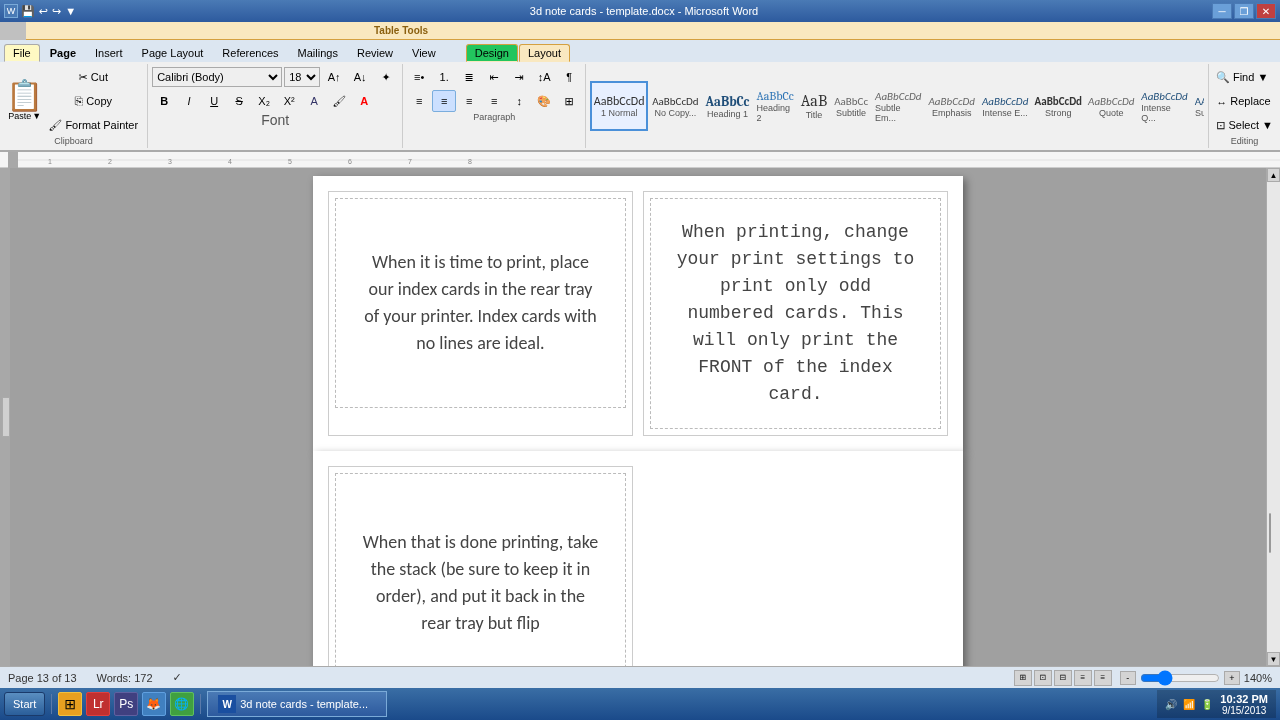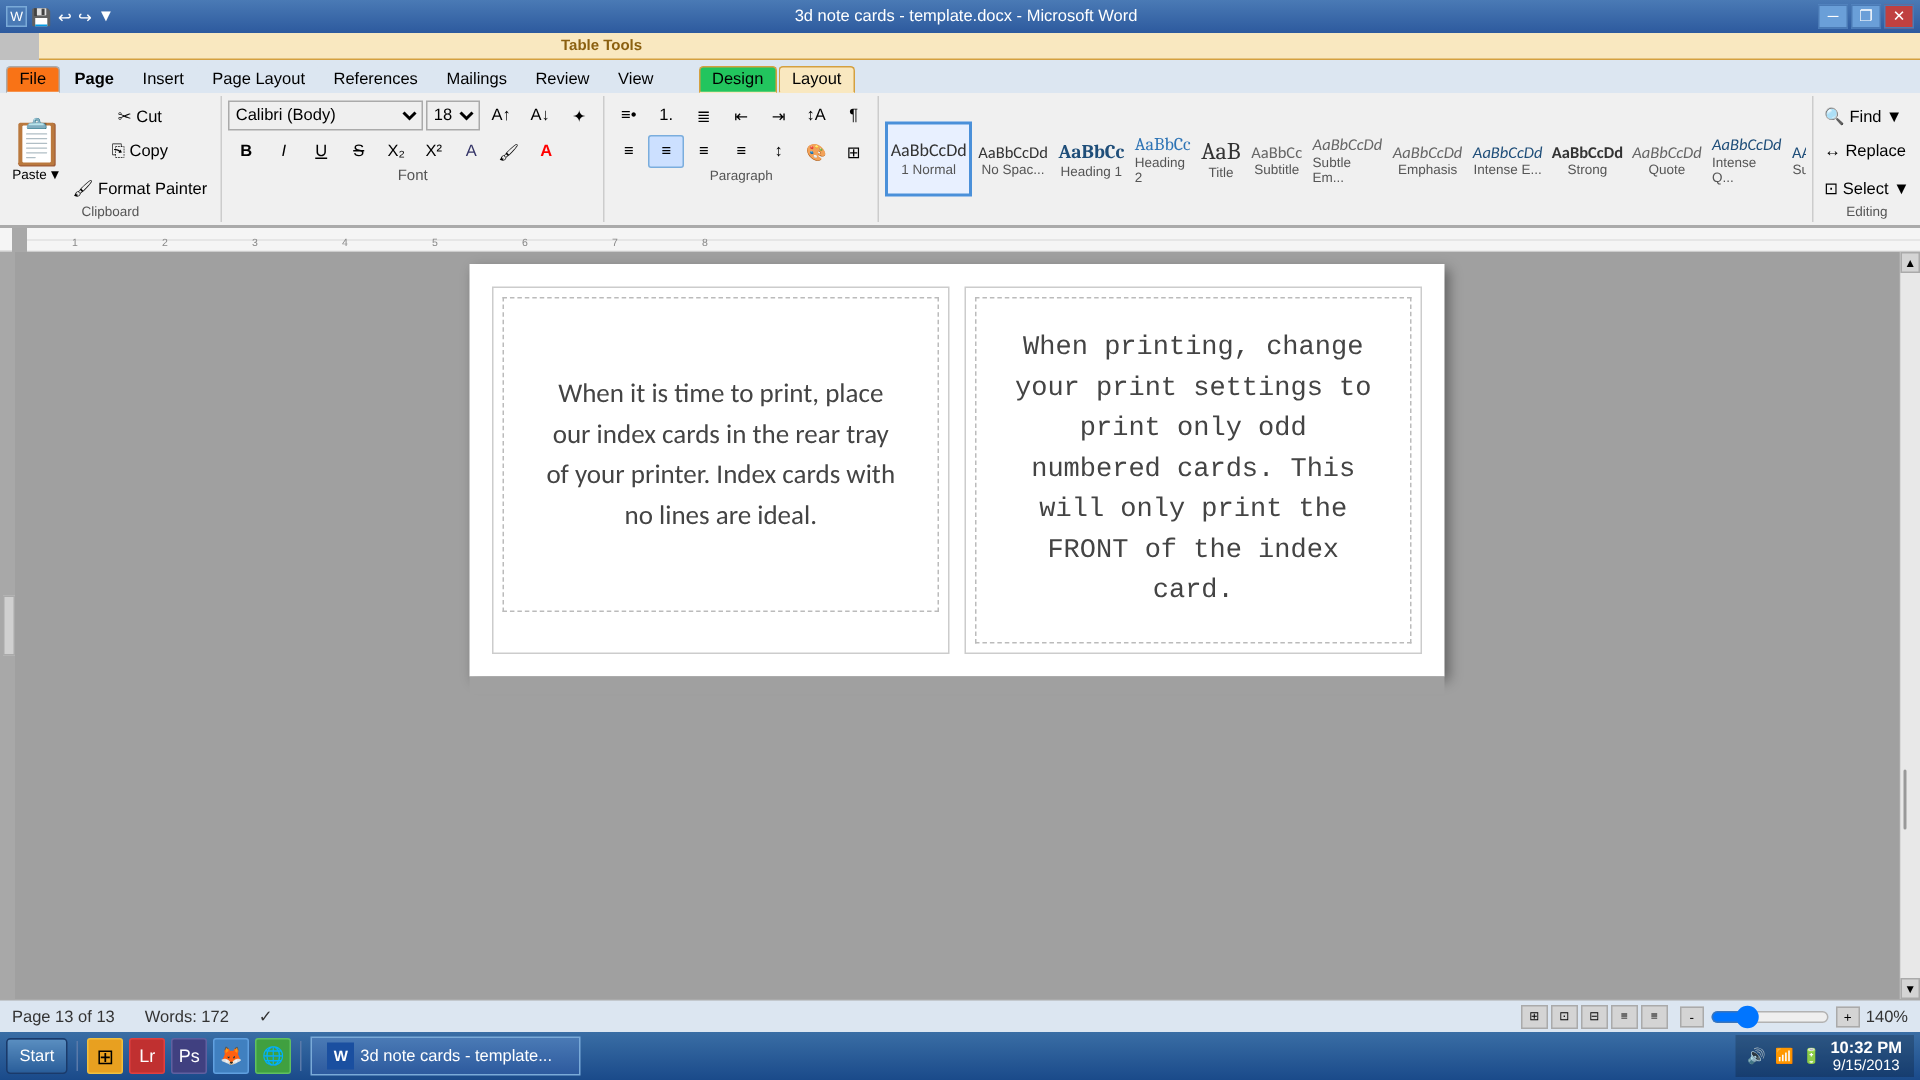--- a/index.html
+++ b/index.html
@@ -54,21 +54,21 @@
     <div class="title-btn">❐</div>
     <div class="title-btn" style="background:#c04040;">✕</div>
   </div>
 </div>
 
 <div style="background:#f9e8c0;height:18px;display:flex;align-items:center;padding:0 8px;font-size:10px;color:#333;border-bottom:1px solid #d4a040;margin-left:26px;">
   <span style="margin-left:340px;font-weight:bold;color:#8b6010;">Table Tools</span>
 </div>
 
 <div style="background:#dce6f1;height:22px;display:flex;align-items:flex-end;padding:0 4px;gap:1px;">
-  <div style="padding:2px 8px;font-size:11px;cursor:pointer;background:#f97316;border:1px solid #aaa;border-bottom:1px solid #f0f0f0;border-radius:3px 3px 0 0;">File</div>
+  <div style="padding:2px 8px;font-size:11px;cursor:pointer;background:#fef9c3;border:1px solid #aaa;border-bottom:1px solid #f0f0f0;border-radius:3px 3px 0 0;">File</div>
   <div style="padding:2px 8px;font-size:11px;cursor:pointer;background:#dce6f1;border:1px solid transparent;border-radius:3px 3px 0 0;font-weight:bold;">Page</div>
   <div style="padding:2px 8px;font-size:11px;cursor:pointer;background:#dce6f1;border:1px solid transparent;border-radius:3px 3px 0 0;">Insert</div>
   <div style="padding:2px 8px;font-size:11px;cursor:pointer;background:#dce6f1;border:1px solid transparent;border-radius:3px 3px 0 0;">Page Layout</div>
   <div style="padding:2px 8px;font-size:11px;cursor:pointer;background:#dce6f1;border:1px solid transparent;border-radius:3px 3px 0 0;">References</div>
   <div style="padding:2px 8px;font-size:11px;cursor:pointer;background:#dce6f1;border:1px solid transparent;border-radius:3px 3px 0 0;">Mailings</div>
   <div style="padding:2px 8px;font-size:11px;cursor:pointer;background:#dce6f1;border:1px solid transparent;border-radius:3px 3px 0 0;">Review</div>
   <div style="padding:2px 8px;font-size:11px;cursor:pointer;background:#dce6f1;border:1px solid transparent;border-radius:3px 3px 0 0;">View</div>
   <div style="margin-left:20px;padding:2px 8px;font-size:11px;cursor:pointer;background:#22c55e;border:1px solid #d4a040;border-bottom:1px solid #f9e8c0;border-radius:3px 3px 0 0;">Design</div>
   <div style="padding:2px 8px;font-size:11px;cursor:pointer;background:#f9e8c0;border:1px solid #d4a040;border-bottom:1px solid #f9e8c0;border-radius:3px 3px 0 0;">Layout</div>
 </div>
@@ -109,21 +109,21 @@
       <button class="tb-btn" style="font-weight:bold;">B</button>
       <button class="tb-btn" style="font-style:italic;">I</button>
       <button class="tb-btn" style="text-decoration:underline;">U</button>
       <button class="tb-btn" style="text-decoration:line-through;">S</button>
       <button class="tb-btn">X₂</button>
       <button class="tb-btn">X²</button>
       <button class="tb-btn" style="color:#336;">A</button>
       <button class="tb-btn">🖌</button>
       <button class="tb-btn" style="color:red;font-weight:bold;">A</button>
     </div>
-    <div style="font-size:10px;color:#555;text-align:center;">Font</div>
+    <div style="font-size:14px;color:#555;text-align:center;">Font</div>
   </div>
 
   <div style="display:flex;flex-direction:column;border-right:1px solid #ccc;padding:2px 4px;min-width:140px;">
     <div style="display:flex;align-items:center;gap:1px;margin-bottom:2px;">
       <button class="tb-btn">≡•</button>
       <button class="tb-btn">1.</button>
       <button class="tb-btn">≣</button>
       <button class="tb-btn">⇤</button>
       <button class="tb-btn">⇥</button>
       <button class="tb-btn">↕A</button>
@@ -143,21 +143,21 @@
 
   <div style="display:flex;flex-direction:column;border-right:1px solid #ccc;padding:2px 4px;flex:1;overflow:hidden;">
     <div style="display:flex;align-items:center;gap:1px;overflow:hidden;flex:1;">
 
       <div style="display:flex;flex-direction:column;align-items:center;justify-content:center;width:58px;height:50px;border:2px solid #4a90d9;background:#e8f0ff;cursor:pointer;padding:2px;">
         <span style="font-size:12px;font-family:Calibri,sans-serif;color:#333;">AaBbCcDd</span>
         <span style="font-size:9px;color:#555;">1 Normal</span>
       </div>
       <div style="display:flex;flex-direction:column;align-items:center;justify-content:center;width:58px;height:50px;border:1px solid transparent;cursor:pointer;padding:2px;">
         <span style="font-size:11px;font-family:Calibri,sans-serif;color:#333;">AaBbCcDd</span>
-        <span style="font-size:9px;color:#555;">No Spac...</span>
+        <span style="font-size:9px;color:#555;">No Copy...</span>
       </div>
       <div style="display:flex;flex-direction:column;align-items:center;justify-content:center;width:58px;height:50px;border:1px solid transparent;cursor:pointer;padding:2px;">
         <span style="font-size:13px;font-family:Cambria,sans-serif;color:#1f4e79;font-weight:bold;">AaBbCc</span>
         <span style="font-size:9px;color:#555;">Heading 1</span>
       </div>
       <div style="display:flex;flex-direction:column;align-items:center;justify-content:center;width:58px;height:50px;border:1px solid transparent;cursor:pointer;padding:2px;">
         <span style="font-size:12px;font-family:Cambria,sans-serif;color:#2e74b5;">AaBbCc</span>
         <span style="font-size:9px;color:#555;">Heading 2</span>
       </div>
       <div style="display:flex;flex-direction:column;align-items:center;justify-content:center;width:40px;height:50px;border:1px solid transparent;cursor:pointer;padding:2px;">
@@ -249,20 +249,34 @@
         <div style="border:1px solid #ccc;padding:6px;">
           <div style="border:1px dashed #bbb;min-height:210px;display:flex;align-items:center;justify-content:center;padding:20px 25px;">
             <p style="font-family:Liberation Mono, monospace;font-size:18px;color:#444;text-align:center;line-height:1.5;">When printing, change your print settings to print only odd numbered cards.  This will only print the FRONT of the index card.</p>
           </div>
         </div>
       </div>
     </div>
 
     <div style="height:12px;width:650px;background:#a0a0a0;"></div>
 
+    <div style="background:white;width:650px;box-shadow:3px 3px 8px rgba(0,0,0,0.4);padding:15px;">
+      <div style="display:grid;grid-template-columns:1fr 1fr;gap:10px;">
+
+        <div style="border:1px solid #ccc;padding:6px;">
+          <div style="border:1px dashed #bbb;min-height:220px;display:flex;align-items:center;justify-content:center;padding:20px 25px;">
+            <p style="font-family:Calibri,'Segoe UI',Arial,sans-serif;font-size:18px;color:#444;text-align:center;line-height:1.5;">When that is done printing,  take the stack (be sure to keep it in order), and put it back in the rear tray but flip</p>
+          </div>
+        </div>
+
+        <div style="border:1px solid transparent;padding:6px;">
+          <div style="min-height:220px;"></div>
+        </div>
+      </div>
+    </div>
 
   </div>
 
   <div style="width:14px;background:#e8e8e8;border-left:1px solid #aaa;display:flex;flex-direction:column;">
     <div style="height:14px;background:#d4d4d4;border:1px solid #aaa;display:flex;align-items:center;justify-content:center;font-size:8px;cursor:pointer;">▲</div>
     <div style="flex:1;background:#e8e8e8;position:relative;">
       <div style="height:40px;background:#bbb;border:1px solid #999;margin:2px;border-radius:2px;position:absolute;top:70%;"></div>
     </div>
     <div style="height:14px;background:#d4d4d4;border:1px solid #aaa;display:flex;align-items:center;justify-content:center;font-size:8px;cursor:pointer;">▼</div>
   </div>

